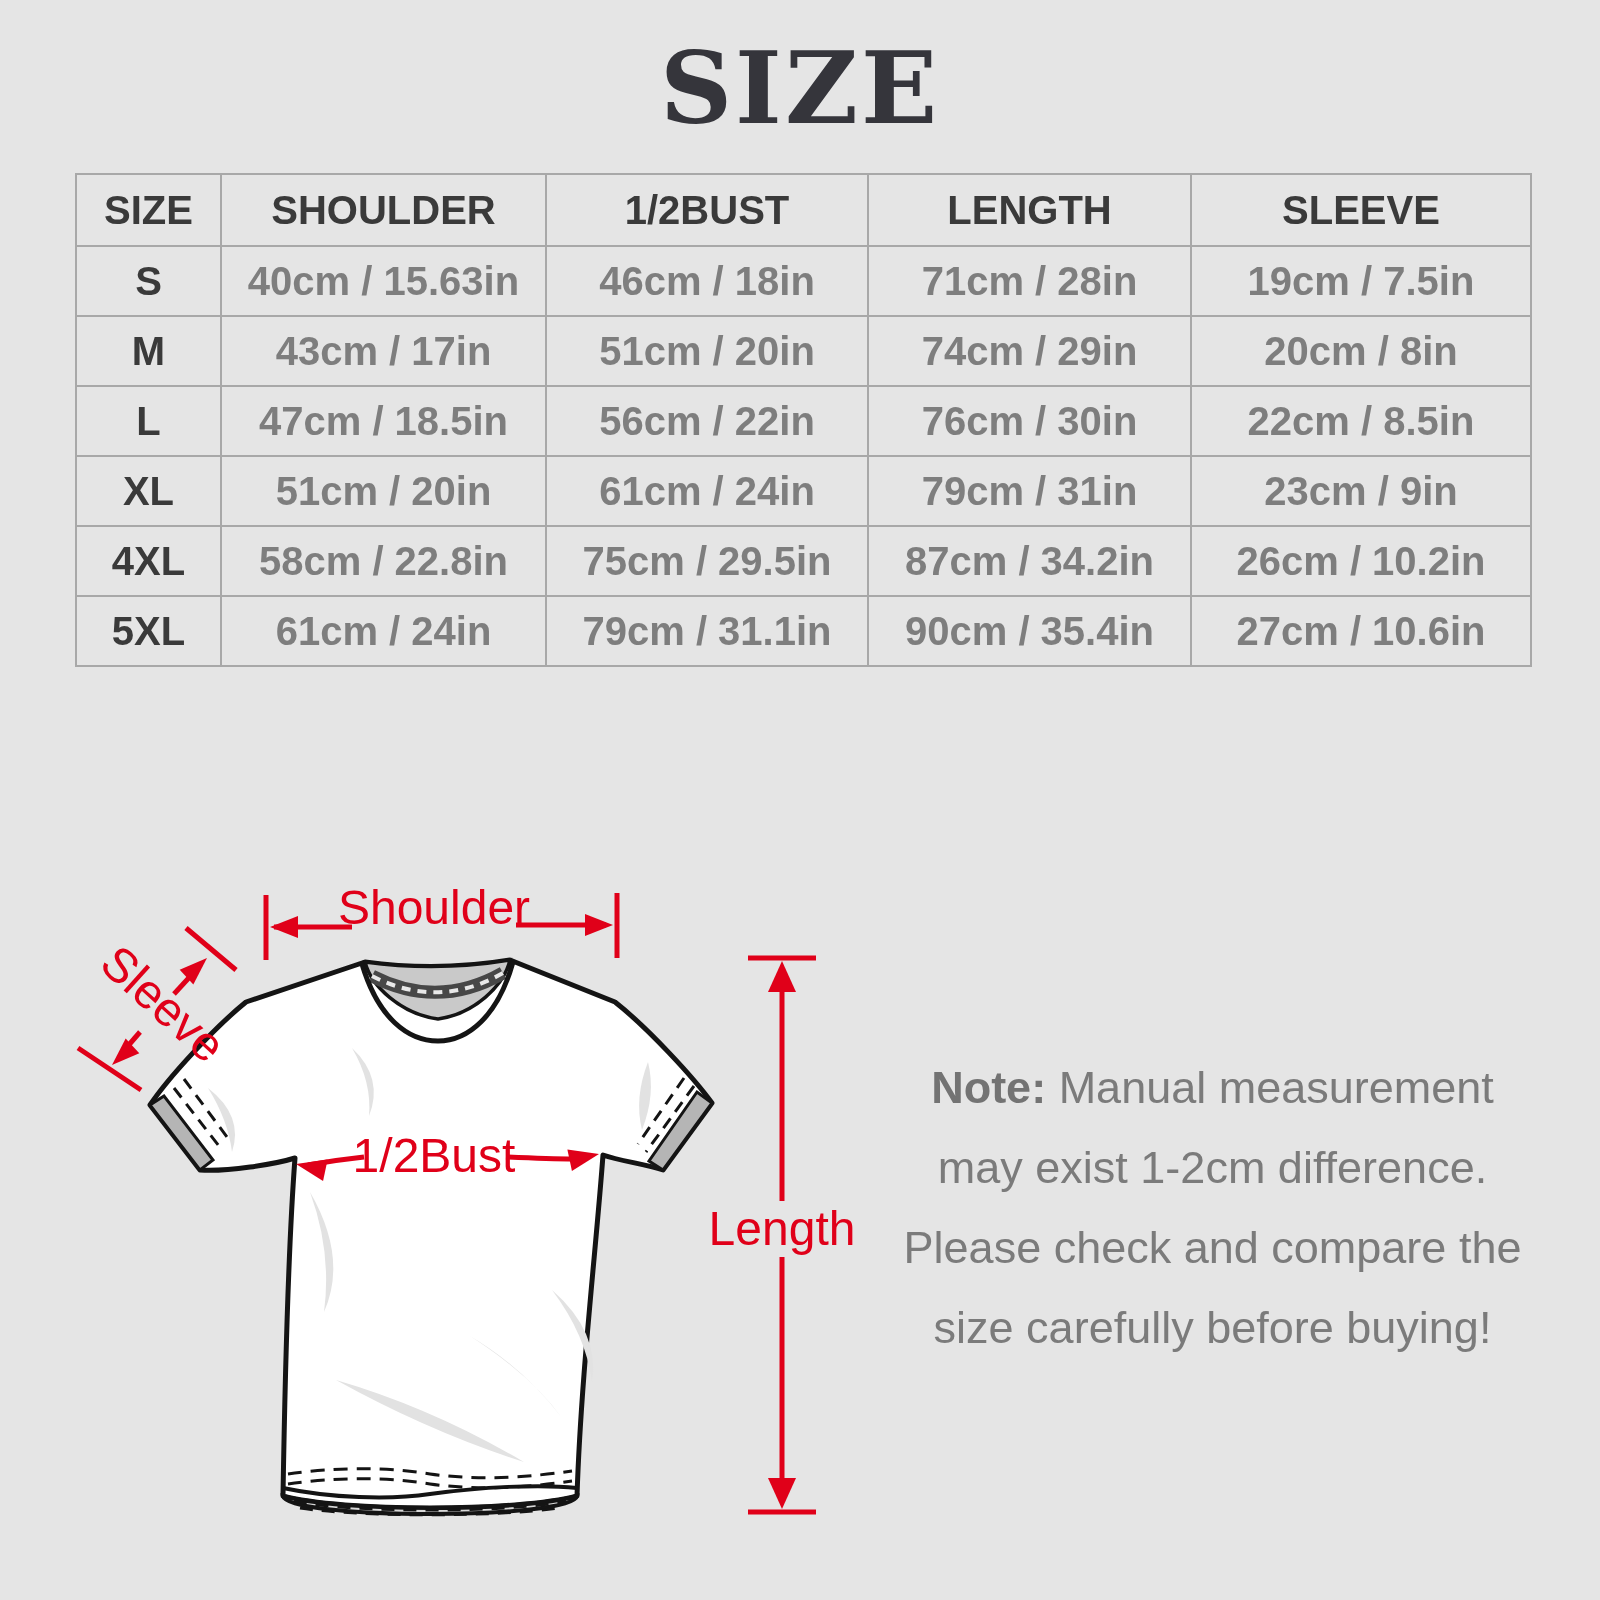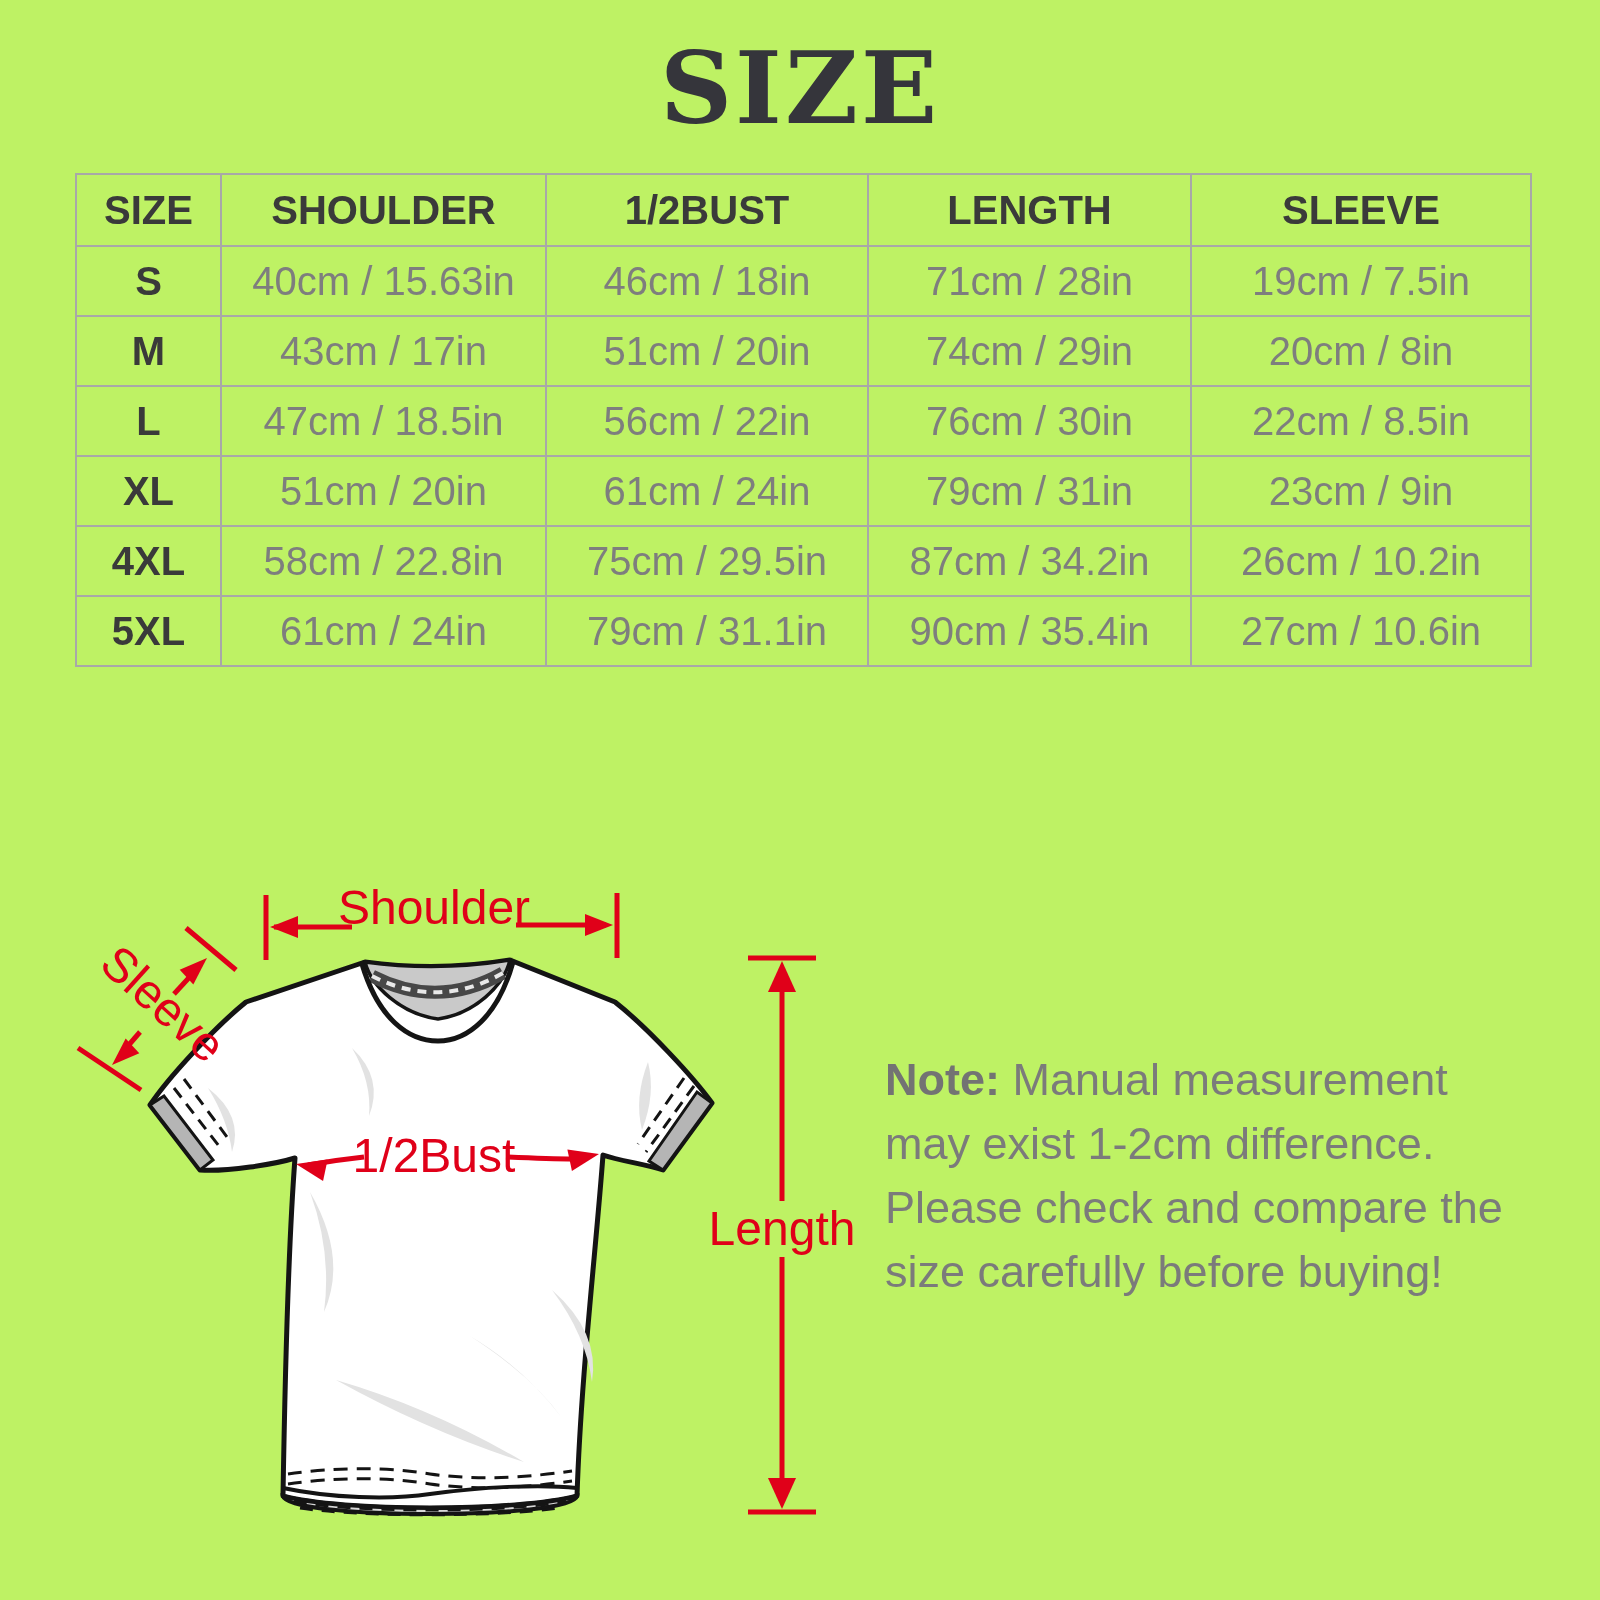--- a/index.html
+++ b/index.html
@@ -1,32 +1,32 @@
 <!DOCTYPE html>
 <html><head>
 <meta charset="utf-8">
 <style>
   html,body{margin:0;padding:0;background:#ffffff;}
-  .page{position:relative;width:1600px;height:1600px;background:#bef264;overflow:hidden;
+  .page{position:relative;width:1600px;height:1600px;background:#e5e5e5;overflow:hidden;
         font-family:"Liberation Sans",sans-serif;}
   .title{position:absolute;left:0;top:38px;width:1600px;text-align:center;
          font-family:"DejaVu Serif","Liberation Serif",serif;font-weight:bold;
          font-size:100px;color:#35353b;letter-spacing:3px;line-height:1;}
   .size-table-wrap{position:absolute;left:75px;top:173px;width:1455px;}
   table.size-table{border-collapse:collapse;table-layout:fixed;width:1455px;}
   table.size-table th,table.size-table td{border:2px solid #a8a8a8;text-align:center;
          vertical-align:middle;padding:0;overflow:hidden;white-space:nowrap;}
   table.size-table th{height:70px;font-size:40px;font-weight:bold;color:#3a3a3a;}
-  table.size-table td{height:68px;font-size:40px;color:#7e7e7e;font-weight:normal;}
+  table.size-table td{height:68px;font-size:40px;color:#7e7e7e;font-weight:bold;}
   table.size-table td.size-col{font-weight:bold;color:#3a3a3a;}
   .col-size{width:145px;} .col-shoulder{width:325px;} .col-bust{width:322px;}
   .col-length{width:323px;} .col-sleeve{width:340px;}
   .diagram{position:absolute;left:0;top:820px;width:1600px;height:780px;}
   .note{position:absolute;left:885px;top:1048px;width:655px;font-size:45px;
-        line-height:64px;color:#7b7b7b;}
+        line-height:80px;color:#7b7b7b;text-align:center;}
   .note b{font-weight:bold;color:#737373;}
 </style>
 </head>
 <body>
 
 <div class="page">
 
   <div class="title">SIZE</div>
 
   <div class="size-table-wrap">

